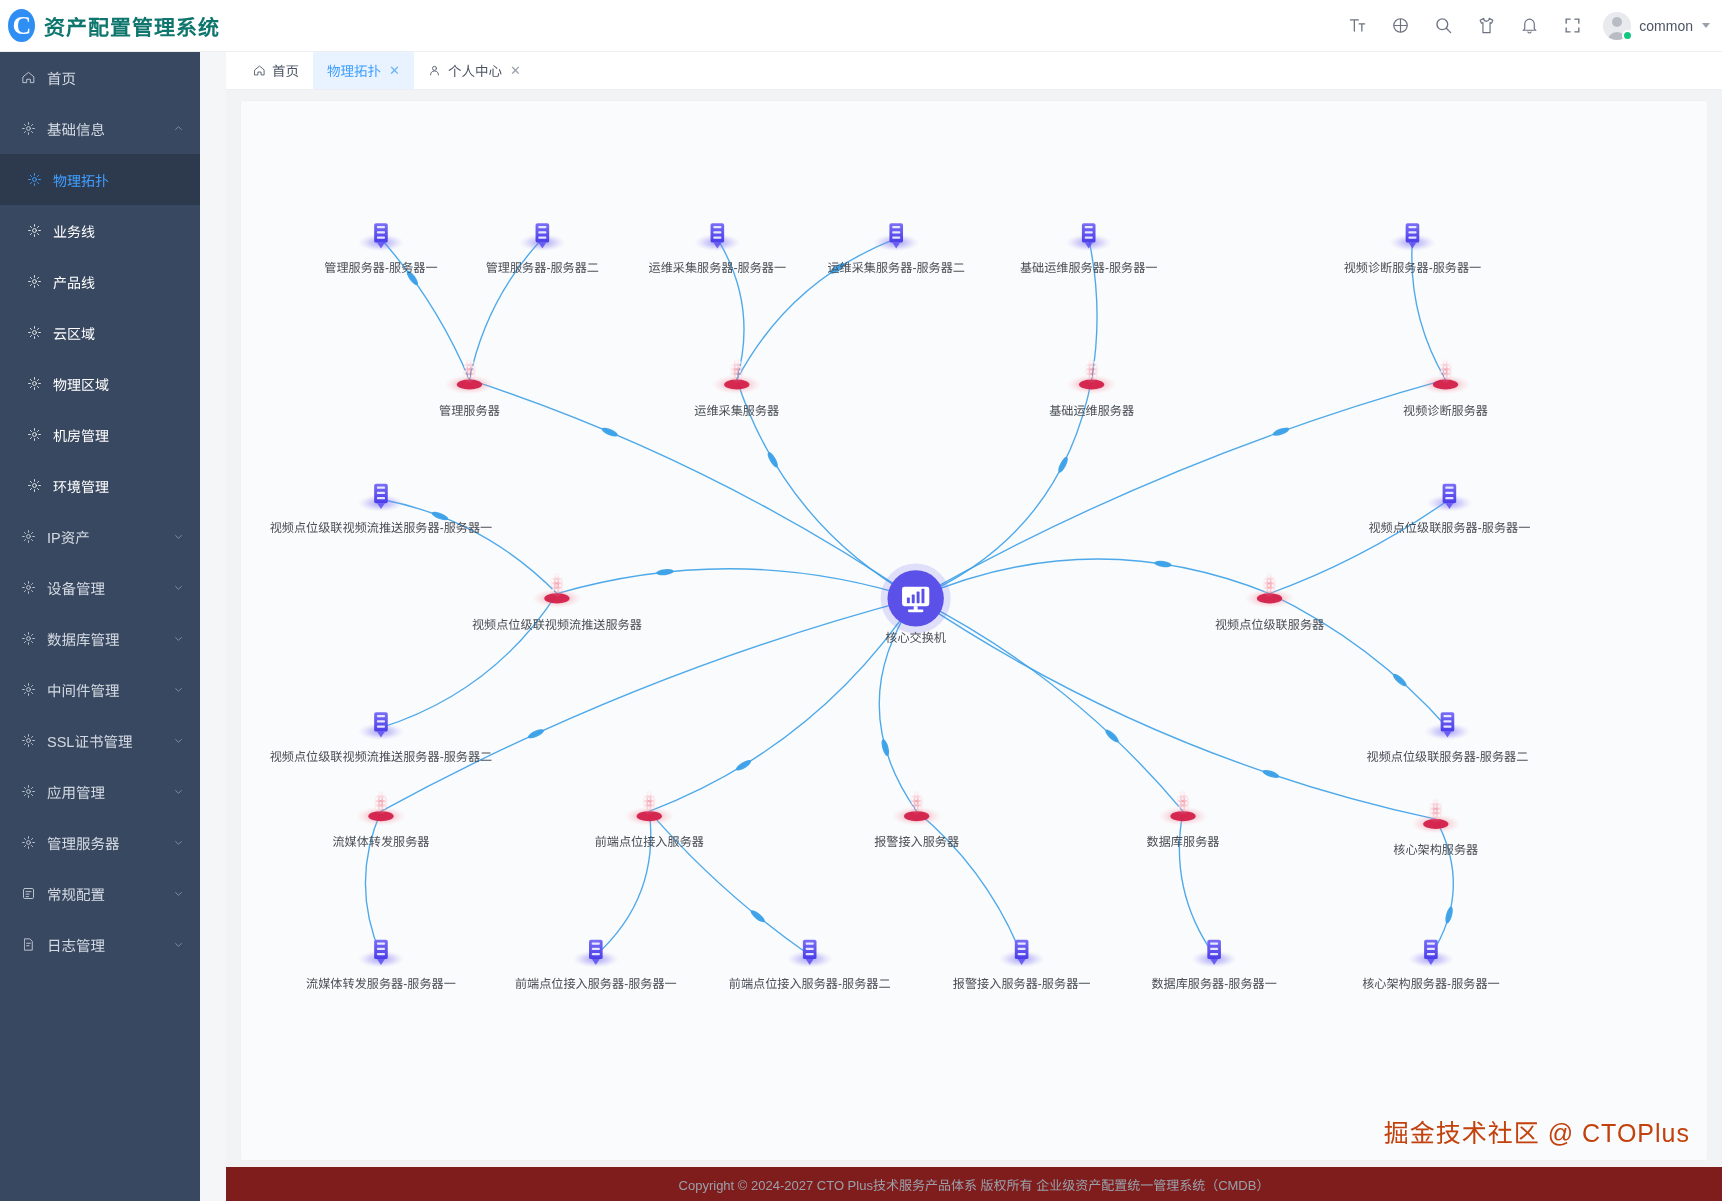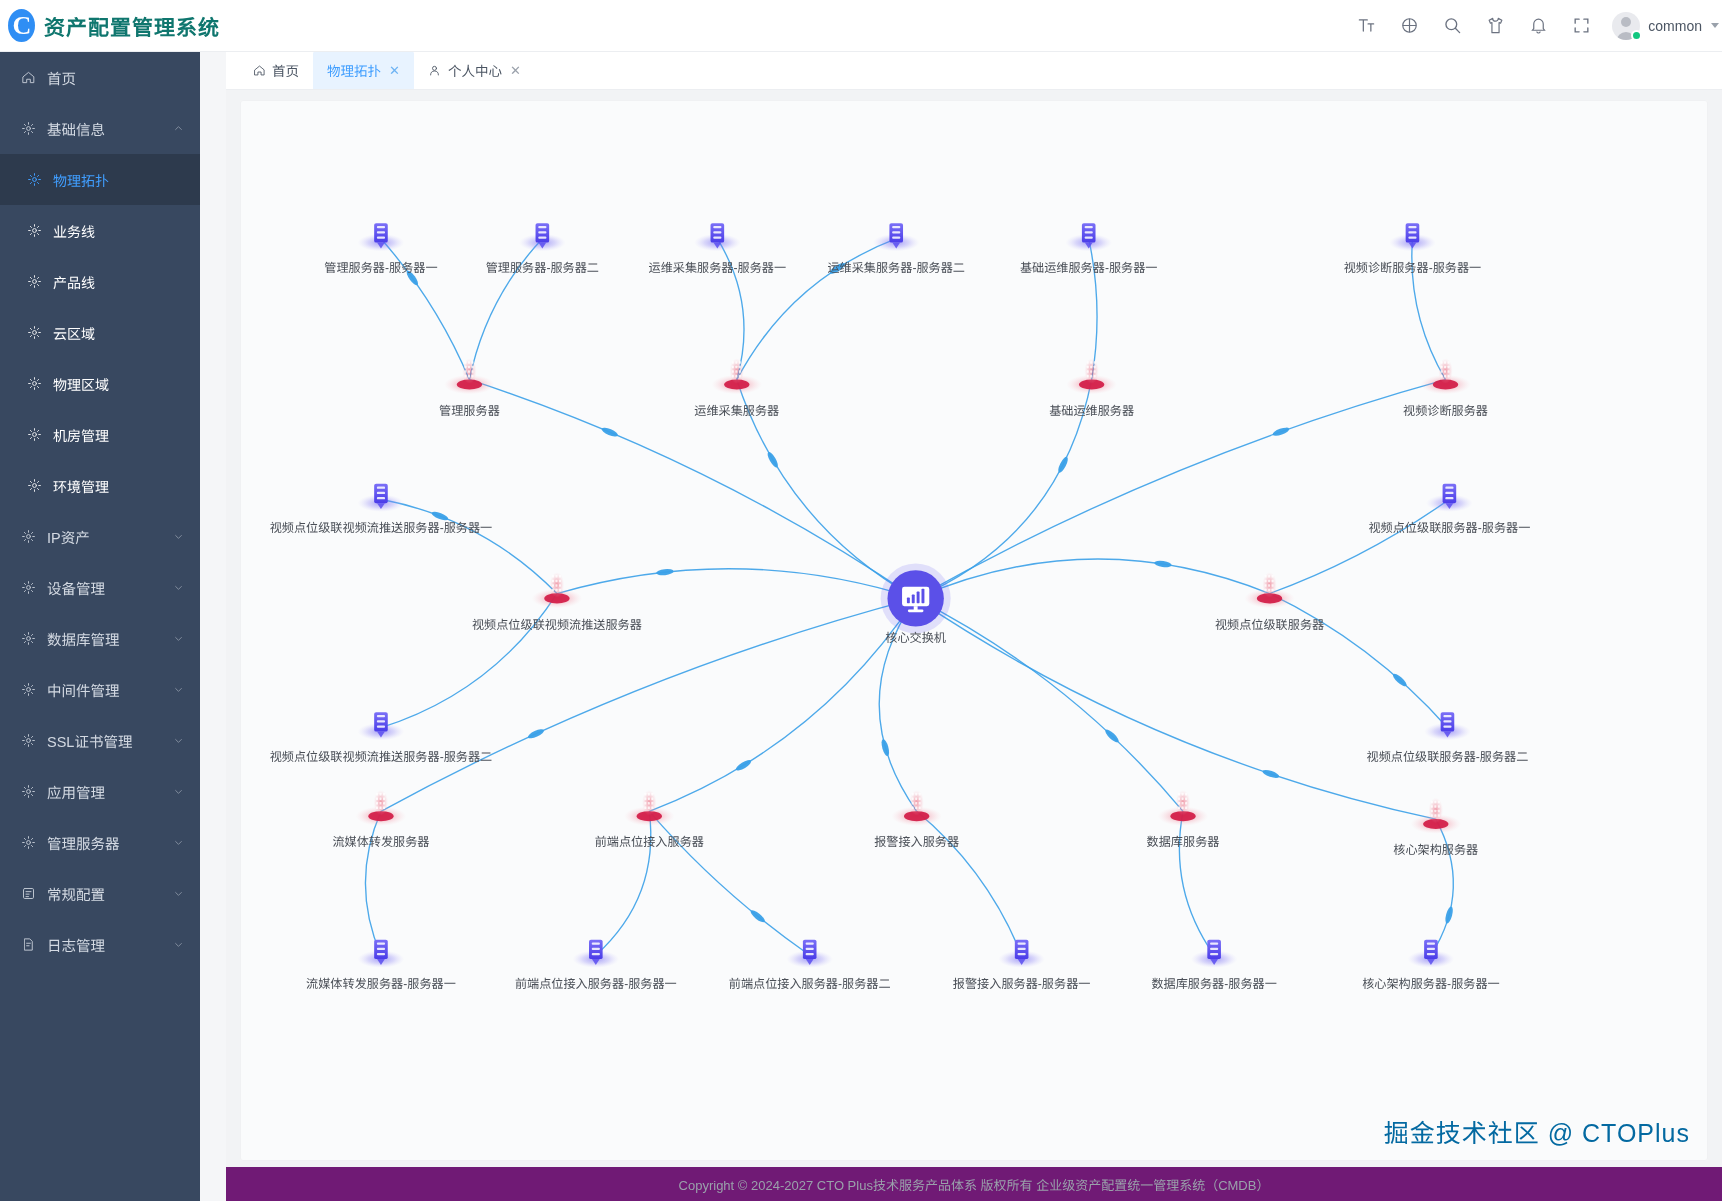--- a/index.html
+++ b/index.html
@@ -23,21 +23,21 @@
     display: flex; align-items: center; justify-content: center;
     font-size: 26px; font-weight: 700; line-height: 1; font-family: "Liberation Serif", serif;
     letter-spacing: -1px;
   }
   .brand-title { font-size: 21px; color: #0f766e; font-weight: 600; letter-spacing: 1px; white-space: nowrap; }
 
   .topbar-spacer { flex: 1; }
   .topbar-icons { display: flex; align-items: center; gap: 21px; padding-right: 14px; }
   .ticon { width: 22px; height: 22px; color: #6b7280; display: flex; align-items: center; justify-content: center; cursor: pointer; }
   .ticon svg { width: 19px; height: 19px; }
-  .user-box { display: flex; align-items: center; gap: 8px; padding-right: 3px; padding-left: 6px; cursor: pointer; }
+  .user-box { display: flex; align-items: center; gap: 8px; padding-right: 12px; padding-left: 6px; cursor: pointer; }
   .avatar-wrap { position: relative; width: 28px; height: 28px; }
   .avatar {
     width: 28px; height: 28px; border-radius: 50%;
     background: #e9eaee; overflow: hidden; position: relative;
   }
   .avatar::before { 
     content: ""; position: absolute; left: 50%; top: 5px; transform: translateX(-50%);
     width: 10px; height: 10px; border-radius: 50%; background: #b9bcc4;
   }
   .avatar::after { 
@@ -96,27 +96,27 @@
 
   .canvas-wrap { flex: 1; padding: 10px 14px 6px 14px; min-height: 0; display: flex; }
   .canvas {
     flex: 1; background: #fafbfc; border-radius: 3px; position: relative; overflow: hidden;
     box-shadow: 0 0 0 1px #f0f1f3 inset;
   }
   #topo { position: absolute; inset: 0; width: 100%; height: 100%; }
 
   .watermark {
     position: absolute; right: 18px; bottom: 12px;
-    font-size: 25px; color: #0369a1; letter-spacing: 1px; user-select: none; white-space: nowrap;
+    font-size: 25px; color: #c2410c; letter-spacing: 1px; user-select: none; white-space: nowrap;
     font-family: "Liberation Sans", sans-serif;
   }
 
   .footer {
     height: 34px; flex: 0 0 34px; display: flex; align-items: center; justify-content: center;
-    font-size: 13px; color: #9aa1ab; background: #701a75; white-space: nowrap;
+    font-size: 13px; color: #9aa1ab; background: #7f1d1d; white-space: nowrap;
   }
 
   
   .nlabel { font-size: 12.5px; fill: #4a4f57; font-family: "Liberation Sans","DejaVu Sans",sans-serif; text-anchor: middle; }
 </style>
 </head>
 <body>
 
 <div class="app">
 

